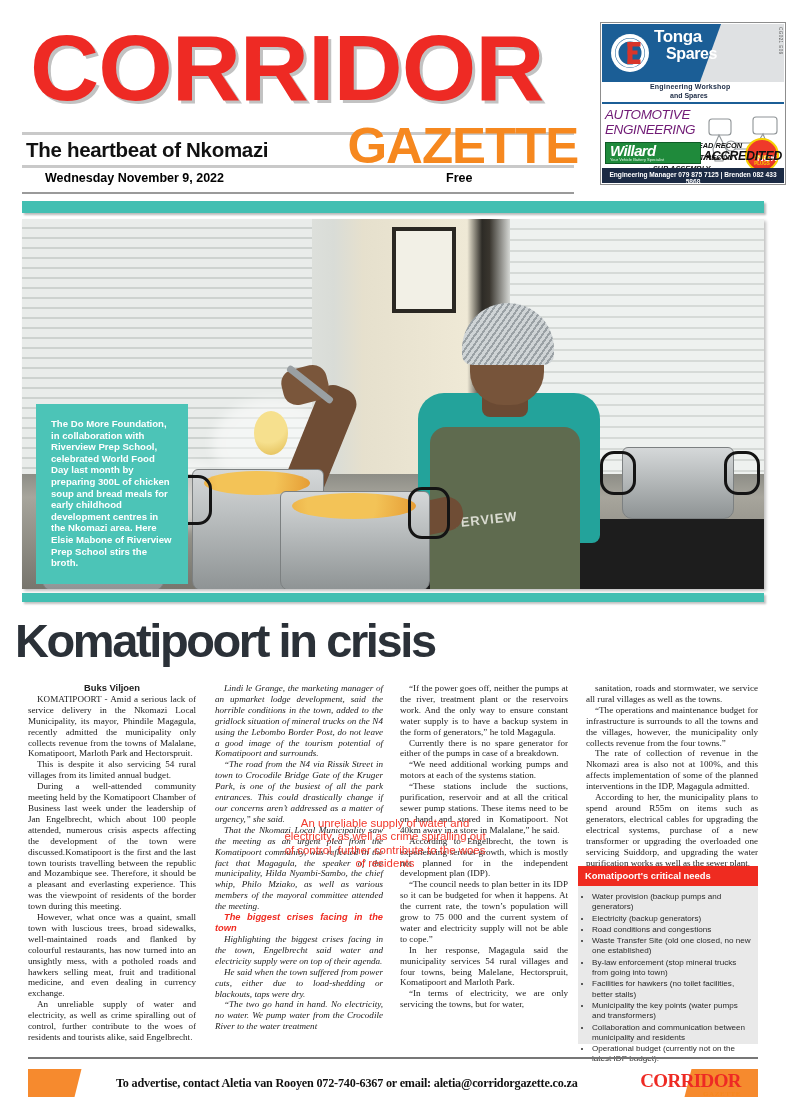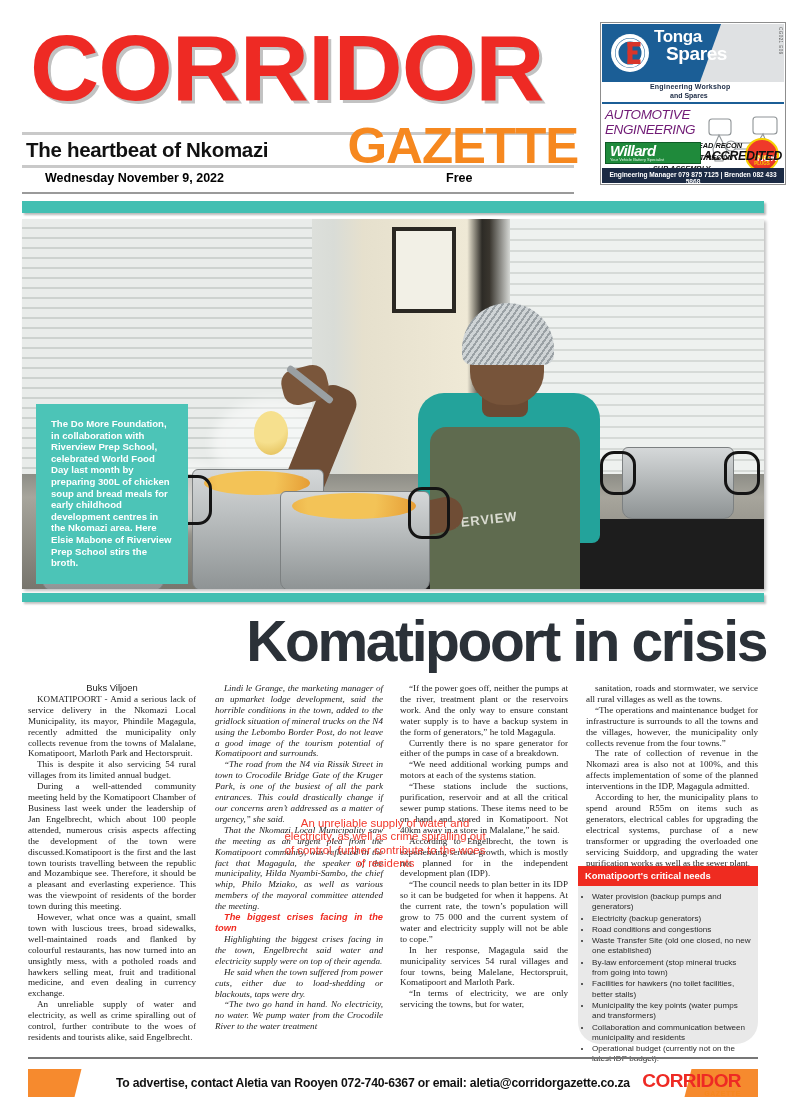--- a/index.html
+++ b/index.html
@@ -47,21 +47,21 @@
   
   .ad{position:absolute;left:578px;top:0;width:186px;height:163px;
       border:1px solid #8d8d8d;background:#fff;box-sizing:border-box;overflow:hidden;}
   .ad-top{position:absolute;left:1px;top:1px;right:1px;height:58px;background:#1b5e96;overflow:hidden;}
   .ad-top:after{content:"";position:absolute;right:-20px;top:-32px;width:92px;height:130px;
       background:#dfe1e3;transform:rotate(20deg);}
   .ad-gear{position:absolute;left:6px;top:7px;width:44px;height:44px;}
   .ad-gear svg{display:block;}
   .ad-brand{position:absolute;left:52px;top:4px;color:#fff;z-index:3;}
   .ad-brand .b1{font-size:17px;font-weight:bold;line-height:17px;letter-spacing:-0.4px;}
-  .ad-brand .b2{font-size:19px;font-weight:bold;line-height:17px;letter-spacing:-0.4px;padding-left:12px;}
+  .ad-brand .b2{font-size:16px;font-weight:bold;line-height:17px;letter-spacing:-0.4px;padding-left:12px;}
   .ad-sub{position:absolute;left:1px;top:59px;right:1px;height:23px;background:#fff;z-index:3;}
   .ad-sub .s1{position:absolute;left:48px;top:1px;font-size:7px;font-weight:bold;color:#1b2a44;letter-spacing:0.2px;}
   .ad-sub .s2{position:absolute;left:68px;top:10px;font-size:7px;font-weight:bold;color:#1b2a44;}
   .ad-sub:after{content:"";position:absolute;left:0;bottom:1px;width:100%;height:2px;background:#1b5e96;}
   .ad-auto{position:absolute;left:4px;top:84px;right:4px;font-size:13.5px;font-weight:normal;
       font-style:italic;color:#701a75;letter-spacing:-0.4px;text-align:left;}
   .ad-list{position:absolute;left:7px;top:101px;width:110px;}
   .ad-list li{list-style:none;font-size:7.4px;font-weight:bold;font-style:italic;
       color:#111;line-height:11.6px;margin:0;padding:0;}
   .ad-list li:before{content:"\2022  ";}
@@ -140,56 +140,56 @@
 
   
   .cap{position:absolute;left:36px;top:404px;width:152px;height:180px;background:#4cc4b7;padding:14px 13px 10px 15px;box-sizing:border-box;}
   .cap h3{margin:0 0 8px 0;font-size:15.5px;line-height:17.5px;font-weight:bold;color:#fff;letter-spacing:-0.2px;}
   .cap p{margin:0;font-size:9.6px;line-height:11.6px;font-weight:bold;color:#fff;}
 
   .teal-bar2{position:absolute;left:22px;top:593px;width:742px;height:9px;background:#42bfb2;
       box-shadow:2px 2px 2px rgba(0,0,0,0.25);}
 
   
-  .headline{position:absolute;left:24px;top:602px;width:742px;height:72px;
+  .headline{position:absolute;left:15px;top:602px;width:742px;height:72px;
       font-family:"Liberation Sans", sans-serif;
-      font-weight:bold;font-size:57px;line-height:78px;color:#2b3138;letter-spacing:-2.4px;
-      text-align:right;white-space:nowrap;transform:scaleX(1.0);}
+      font-weight:bold;font-size:47px;line-height:78px;color:#2b3138;letter-spacing:-2.4px;
+      text-align:left;white-space:nowrap;transform:scaleX(1.0);}
 
   
   .cols{position:absolute;left:28px;top:683px;width:730px;height:368px;}
   .col{position:absolute;top:0;width:168px;height:368px;
       font-family:"Liberation Serif", serif;font-size:9.1px;line-height:10.9px;
       color:#1a1a1a;text-align:justify;}
   .col.c1{left:0;}   .col.c2{left:187px;font-style:italic;}
   .col.c3{left:372px;} .col.c4{left:558px;width:172px;}
   .col p{margin:0;text-indent:9px;}
-  .col p.noind{text-indent:0;}
+  .col p.noind{text-indent:0;font-weight:bold;}
   .byline{text-align:center;font-family:"Liberation Sans", sans-serif;
       font-size:9.4px;color:#222;margin-bottom:7px;text-indent:0;}
   .subhead{font-family:"Liberation Sans", sans-serif;font-weight:bold;font-size:9.3px;
       color:#ef2b20;text-indent:0;margin-top:7px;margin-bottom:2px;line-height:11px;}
 
   
   .pullquote{position:absolute;left:281px;top:817px;width:208px;
       font-family:"Liberation Sans", sans-serif;font-size:11.4px;line-height:13.4px;
       font-weight:normal;color:#f2392c;text-align:center;}
 
   
   .needs{position:absolute;left:578px;top:866px;width:180px;height:178px;
-      background:#e9e9e9;box-sizing:border-box;border-radius:22px;}
+      background:#e9e9e9;box-sizing:border-box;}
   .needs-hd{background:#ef2b20;color:#fff;font-family:"Liberation Sans", sans-serif;
       font-size:9.4px;font-weight:bold;padding:4px 7px 5px 7px;}
   .needs ul{margin:6px 0 0 0;padding:0 7px 0 14px;}
   .needs li{font-family:"Liberation Sans", sans-serif;font-size:8.1px;line-height:10.3px;
       color:#2a2a2a;margin-bottom:1px;}
 
   
   .foot-rule{position:absolute;left:28px;top:1057px;width:730px;height:2px;background:#777;}
-  .footer{position:absolute;left:28px;top:1069px;width:730px;height:28px;background:#f68a2e;}
+  .footer{position:absolute;left:28px;top:1069px;width:730px;height:28px;background:#f68a2e;font-family:Liberation Serif, serif;}
   .footer-inner{position:absolute;left:50px;top:0;width:610px;height:28px;background:#fff;
       transform:skewX(-14deg);}
   .footer-txt{position:absolute;left:88px;top:7px;font-size:12.2px;font-weight:bold;color:#111;
       letter-spacing:-0.2px;}
   .footer-logo{position:absolute;right:17px;top:2px;text-align:right;}
   .footer-logo .fl1{font-size:19px;font-weight:bold;color:#ee2a24;line-height:19px;letter-spacing:-0.6px;}
   .footer-logo .fl2{font-size:7px;font-weight:bold;color:#f6881f;line-height:8px;letter-spacing:0.6px;}
 </style>
 </head>
 <body>

